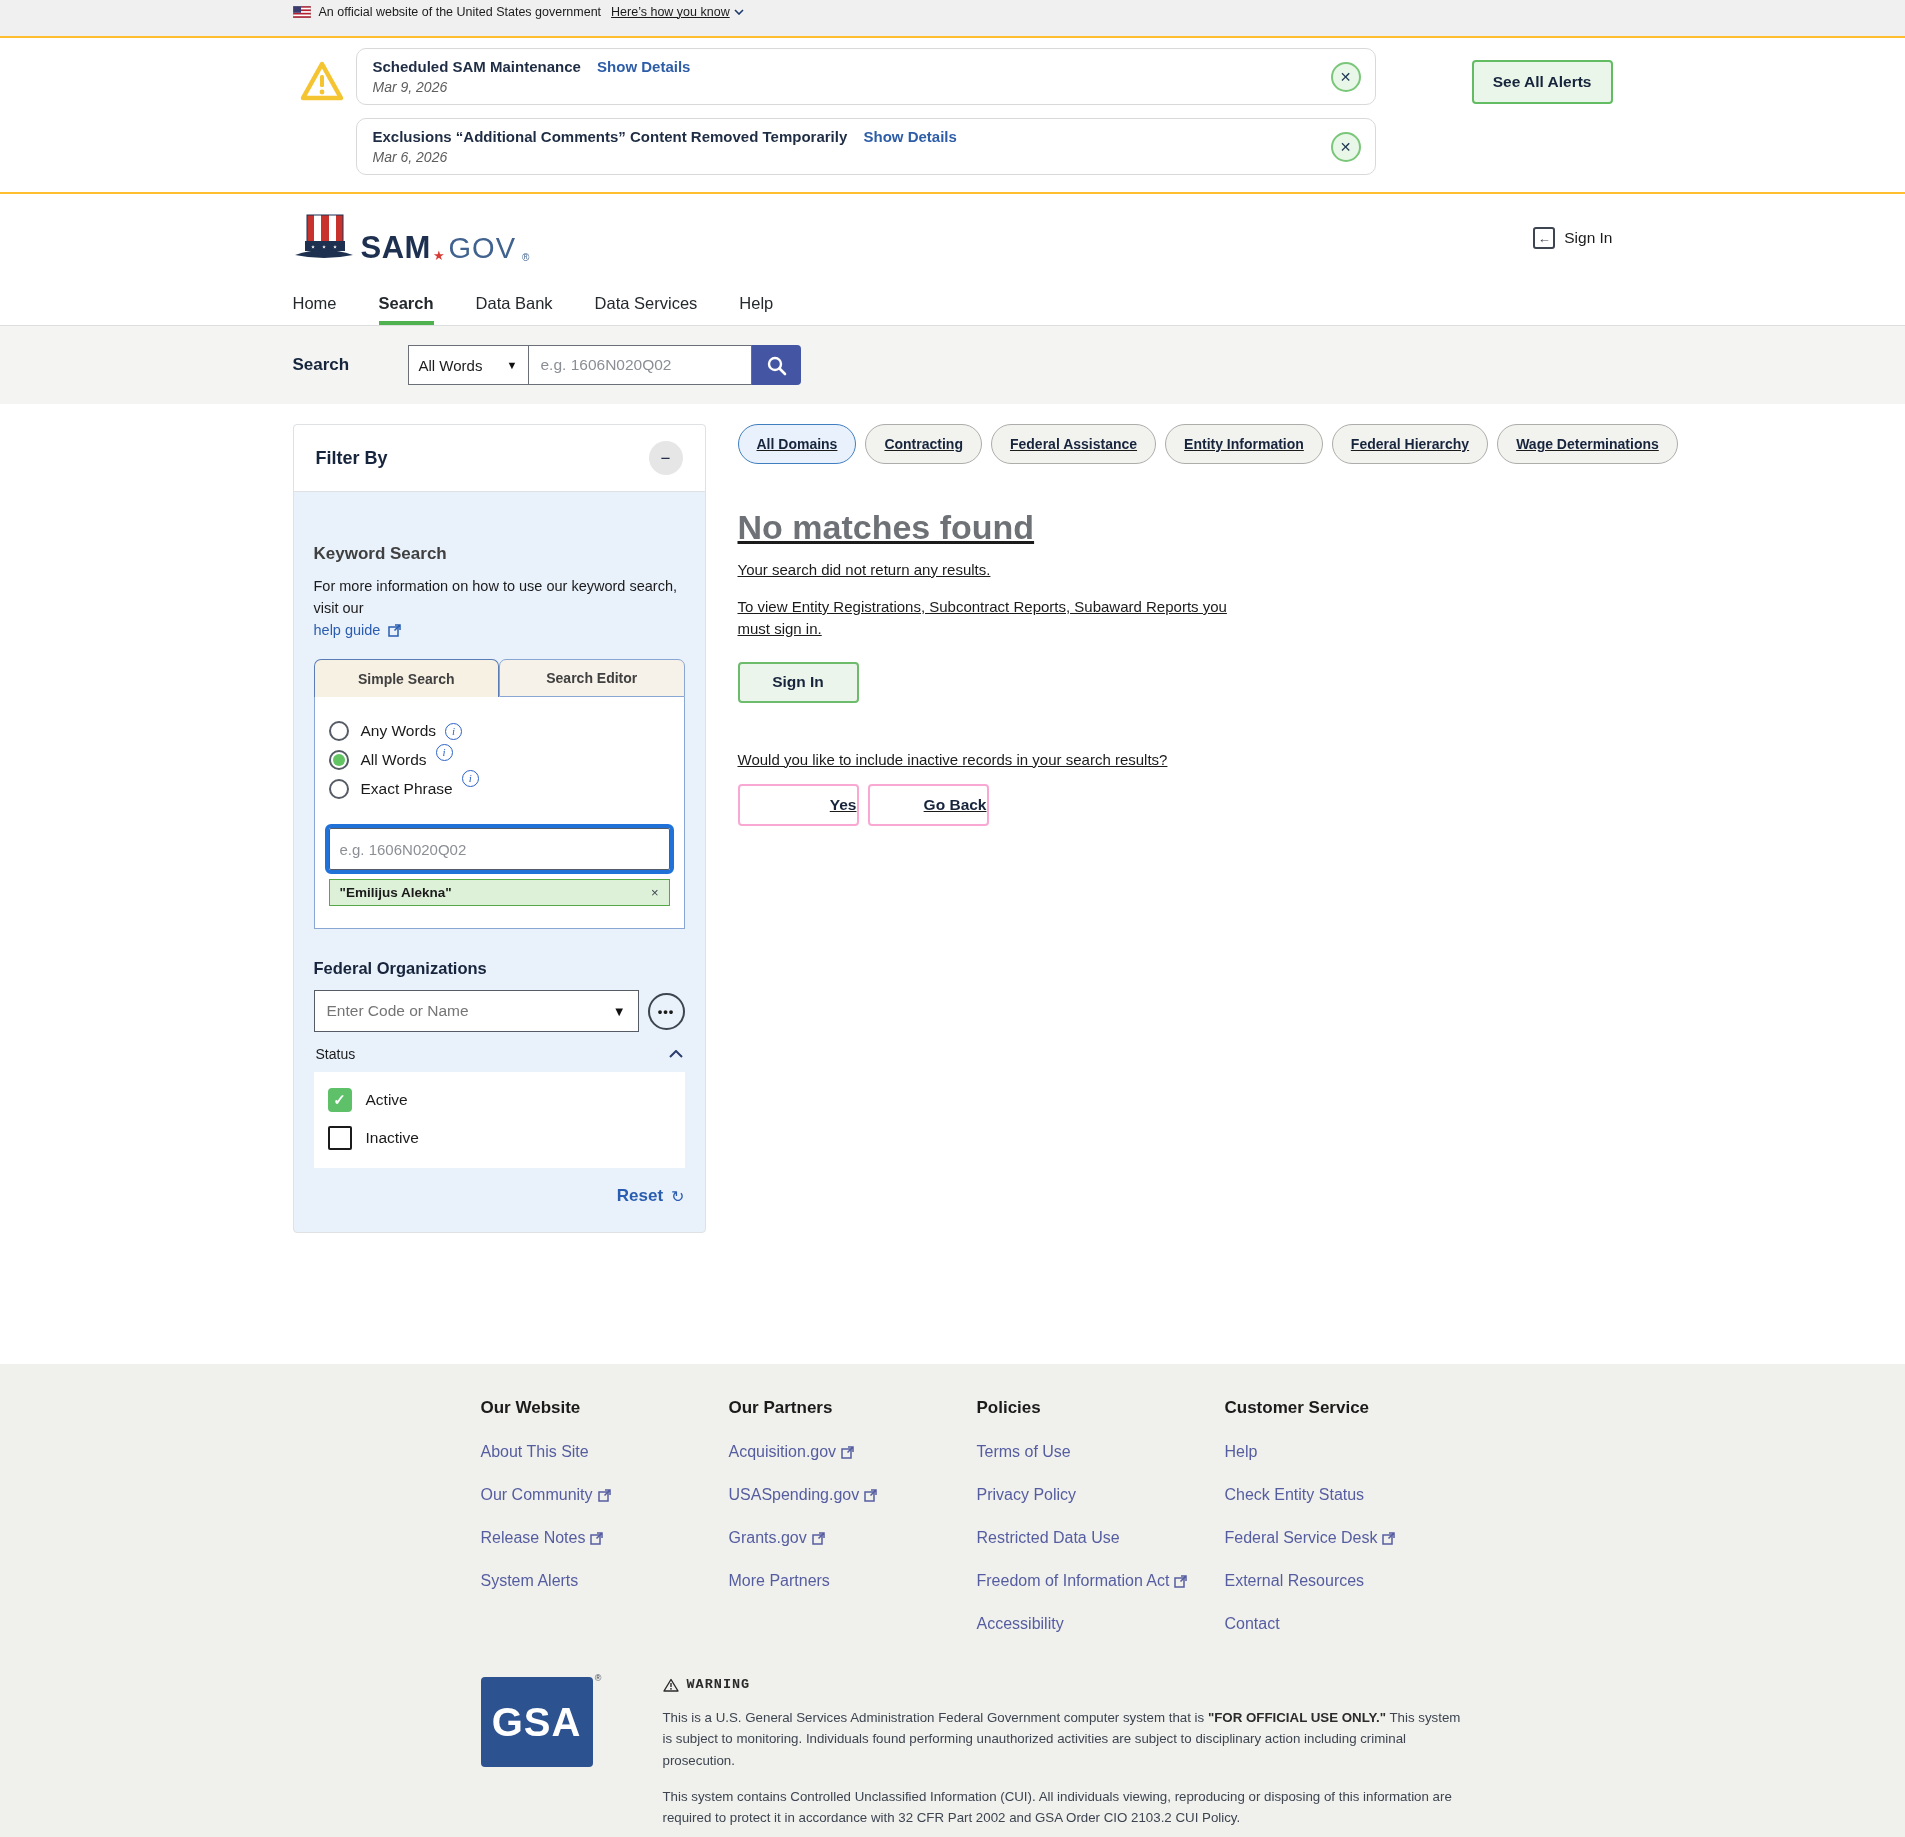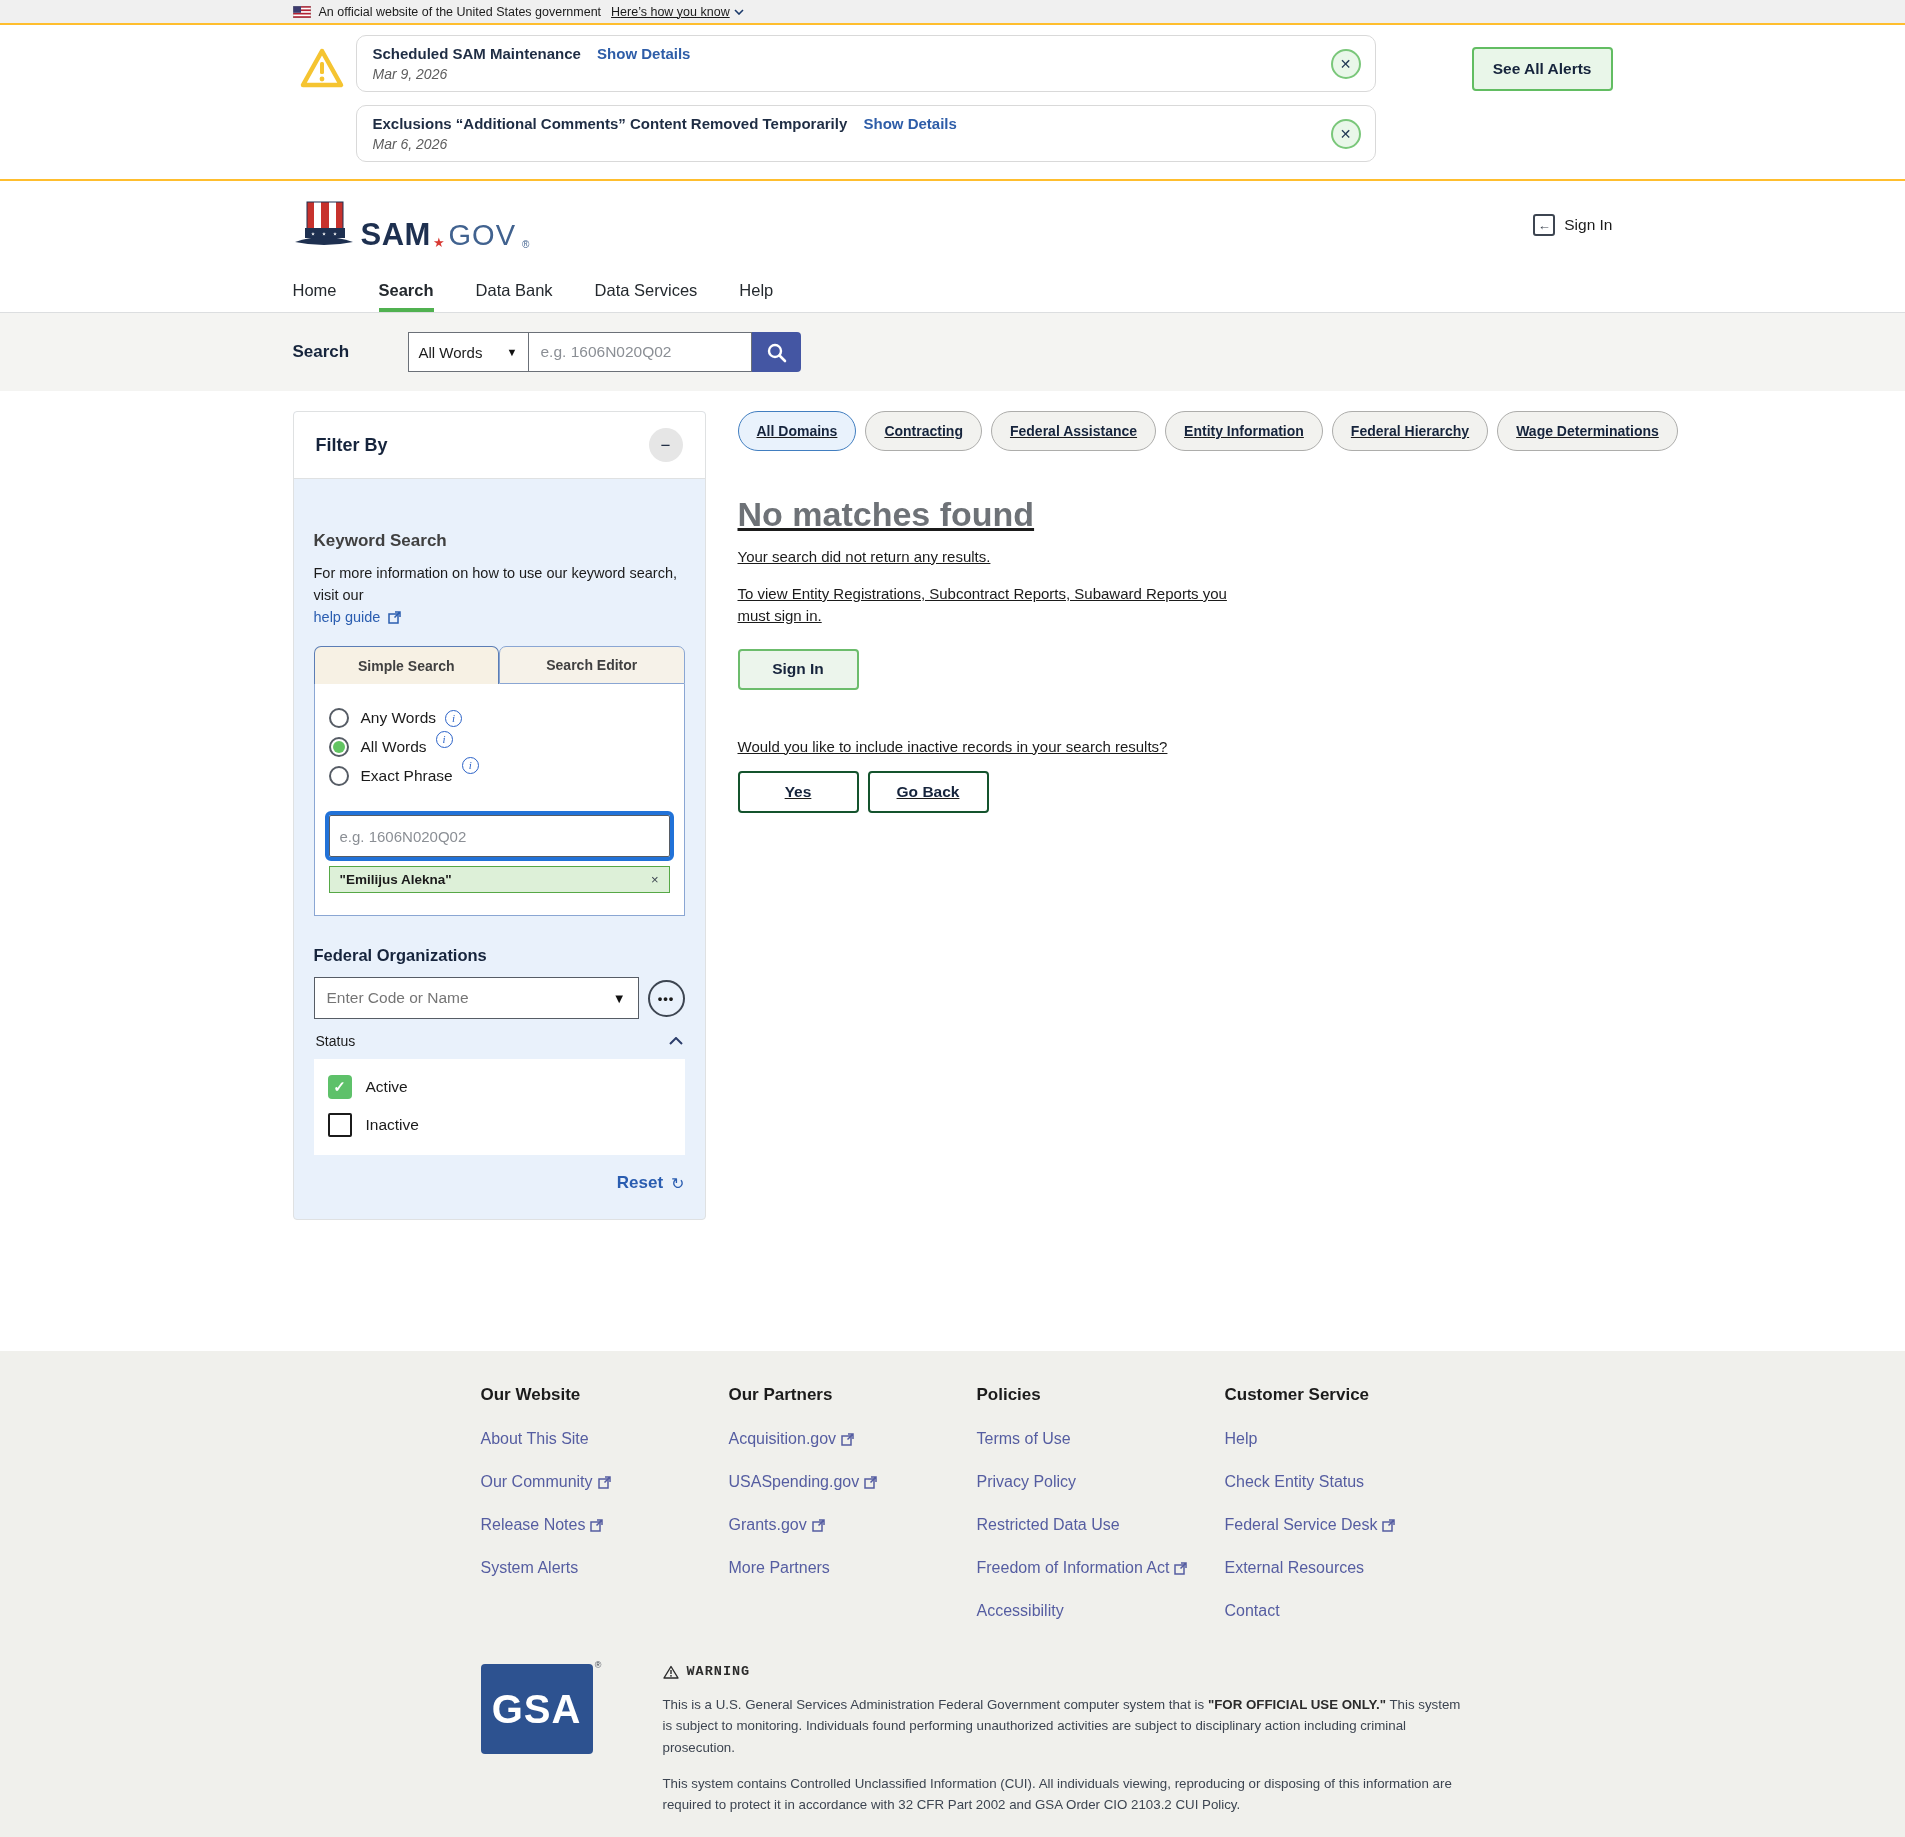--- a/index.html
+++ b/index.html
@@ -1,21 +1,21 @@
 <!DOCTYPE html>
 <html><head>
 <meta charset="utf-8">
 <style>
   * { margin:0; padding:0; box-sizing:border-box; }
   html,body { width:1905px; background:#fff; font-family:"Liberation Sans", sans-serif; color:#1b1b1b; }
   body { height:1837px; overflow:hidden; position:relative; }
   .container { width:1320px; margin:0 auto; position:relative; }
 
   
-  .gov-banner { background:#f0f0f0; border-bottom:2px solid #ffbe2e; height:25px; }
+  .gov-banner { background:#f0f0f0; border-bottom:2px solid #ffbe2e; height:38px; }
   .gov-banner .container { display:flex; align-items:center; height:23px; font-size:12.5px; }
   .gov-banner .flag { margin-right:8px; display:inline-flex; }
   .gov-banner .how-link { margin-left:10px; color:#1b1b1b; text-decoration:underline; cursor:pointer; display:inline-flex; align-items:center; gap:4px; }
   .chev-down { width:10px; height:6px; display:inline-block; }
 
   
   .alerts-section { background:#fff; border-bottom:2px solid #ffbe2e; padding:10px 0 6px; }
   .alerts-wrap { position:relative; min-height:138px; }
   .warn-tri { position:absolute; left:6px; top:12px; }
   .alert-list { margin-left:63px; width:1020px; }
@@ -109,21 +109,21 @@
   .results-col { margin-left:32px; flex:1;text-decoration:underline; }
   .pill-row { display:flex; gap:9px; flex-wrap:nowrap; }
   .pill { height:40px; border-radius:20px; padding:0 18px; display:flex; align-items:center; font-weight:bold; font-size:14px; color:#16243c; background:#f2f2ef; border:1px solid #adadab; cursor:pointer; white-space:nowrap; }
   .pill.active { background:#e9f2fc; border:1px solid #417ec0; }
   .nm-heading { margin-top:44px; font-size:34px; font-weight:bold; color:#6e7277; }
   .nm-p1 { margin-top:14px; font-size:15px; }
   .nm-p2 { margin-top:18px; font-size:15px; width:505px; line-height:1.45; }
   .green-btn { margin-top:22px; width:121px; height:41px; background:#ecf5ec; border:2px solid #6cbc6c; border-radius:4px; font-weight:bold; font-size:15.5px; color:#16243c; cursor:pointer; font-family:"Liberation Sans",sans-serif; }
   .nm-question { margin-top:48px; font-size:15px; }
   .btn-row { margin-top:16px; display:flex; gap:9px; }
-  .outline-btn { width:121px; height:42px; background:#fff; border:2px solid #14532d; border-radius:4px; font-weight:bold; font-size:15.5px; color:#16243c; cursor:pointer; font-family:"Liberation Sans",sans-serif; }
+  .outline-btn { width:121px; height:42px; background:#fff; border:2px solid #f9a8d4; border-radius:4px; font-weight:bold; font-size:15.5px; color:#16243c; cursor:pointer; font-family:"Liberation Sans",sans-serif;text-align:right; }
 
   
   .site-footer { background:#f0f0ec; padding:34px 0 44px; }
   .footer-cols { display:flex; padding-left:188px; }
   .fcol { width:248px; }
   .fcol-head { font-weight:bold; font-size:17px; color:#1b1b1b; }
   .flink { display:flex; align-items:center; gap:5px; margin-top:25px; color:#555da1; font-size:16px; cursor:pointer; }
   .gsa-row { display:flex; padding-left:188px; margin-top:44px; }
   .gsa-logo-wrap { position:relative; }
   .gsa-logo { width:112px; height:90px; background:#2d5290; border-radius:4px; display:flex; align-items:center; justify-content:center; color:#fff; font-weight:bold; font-size:40px; letter-spacing:1px; }

